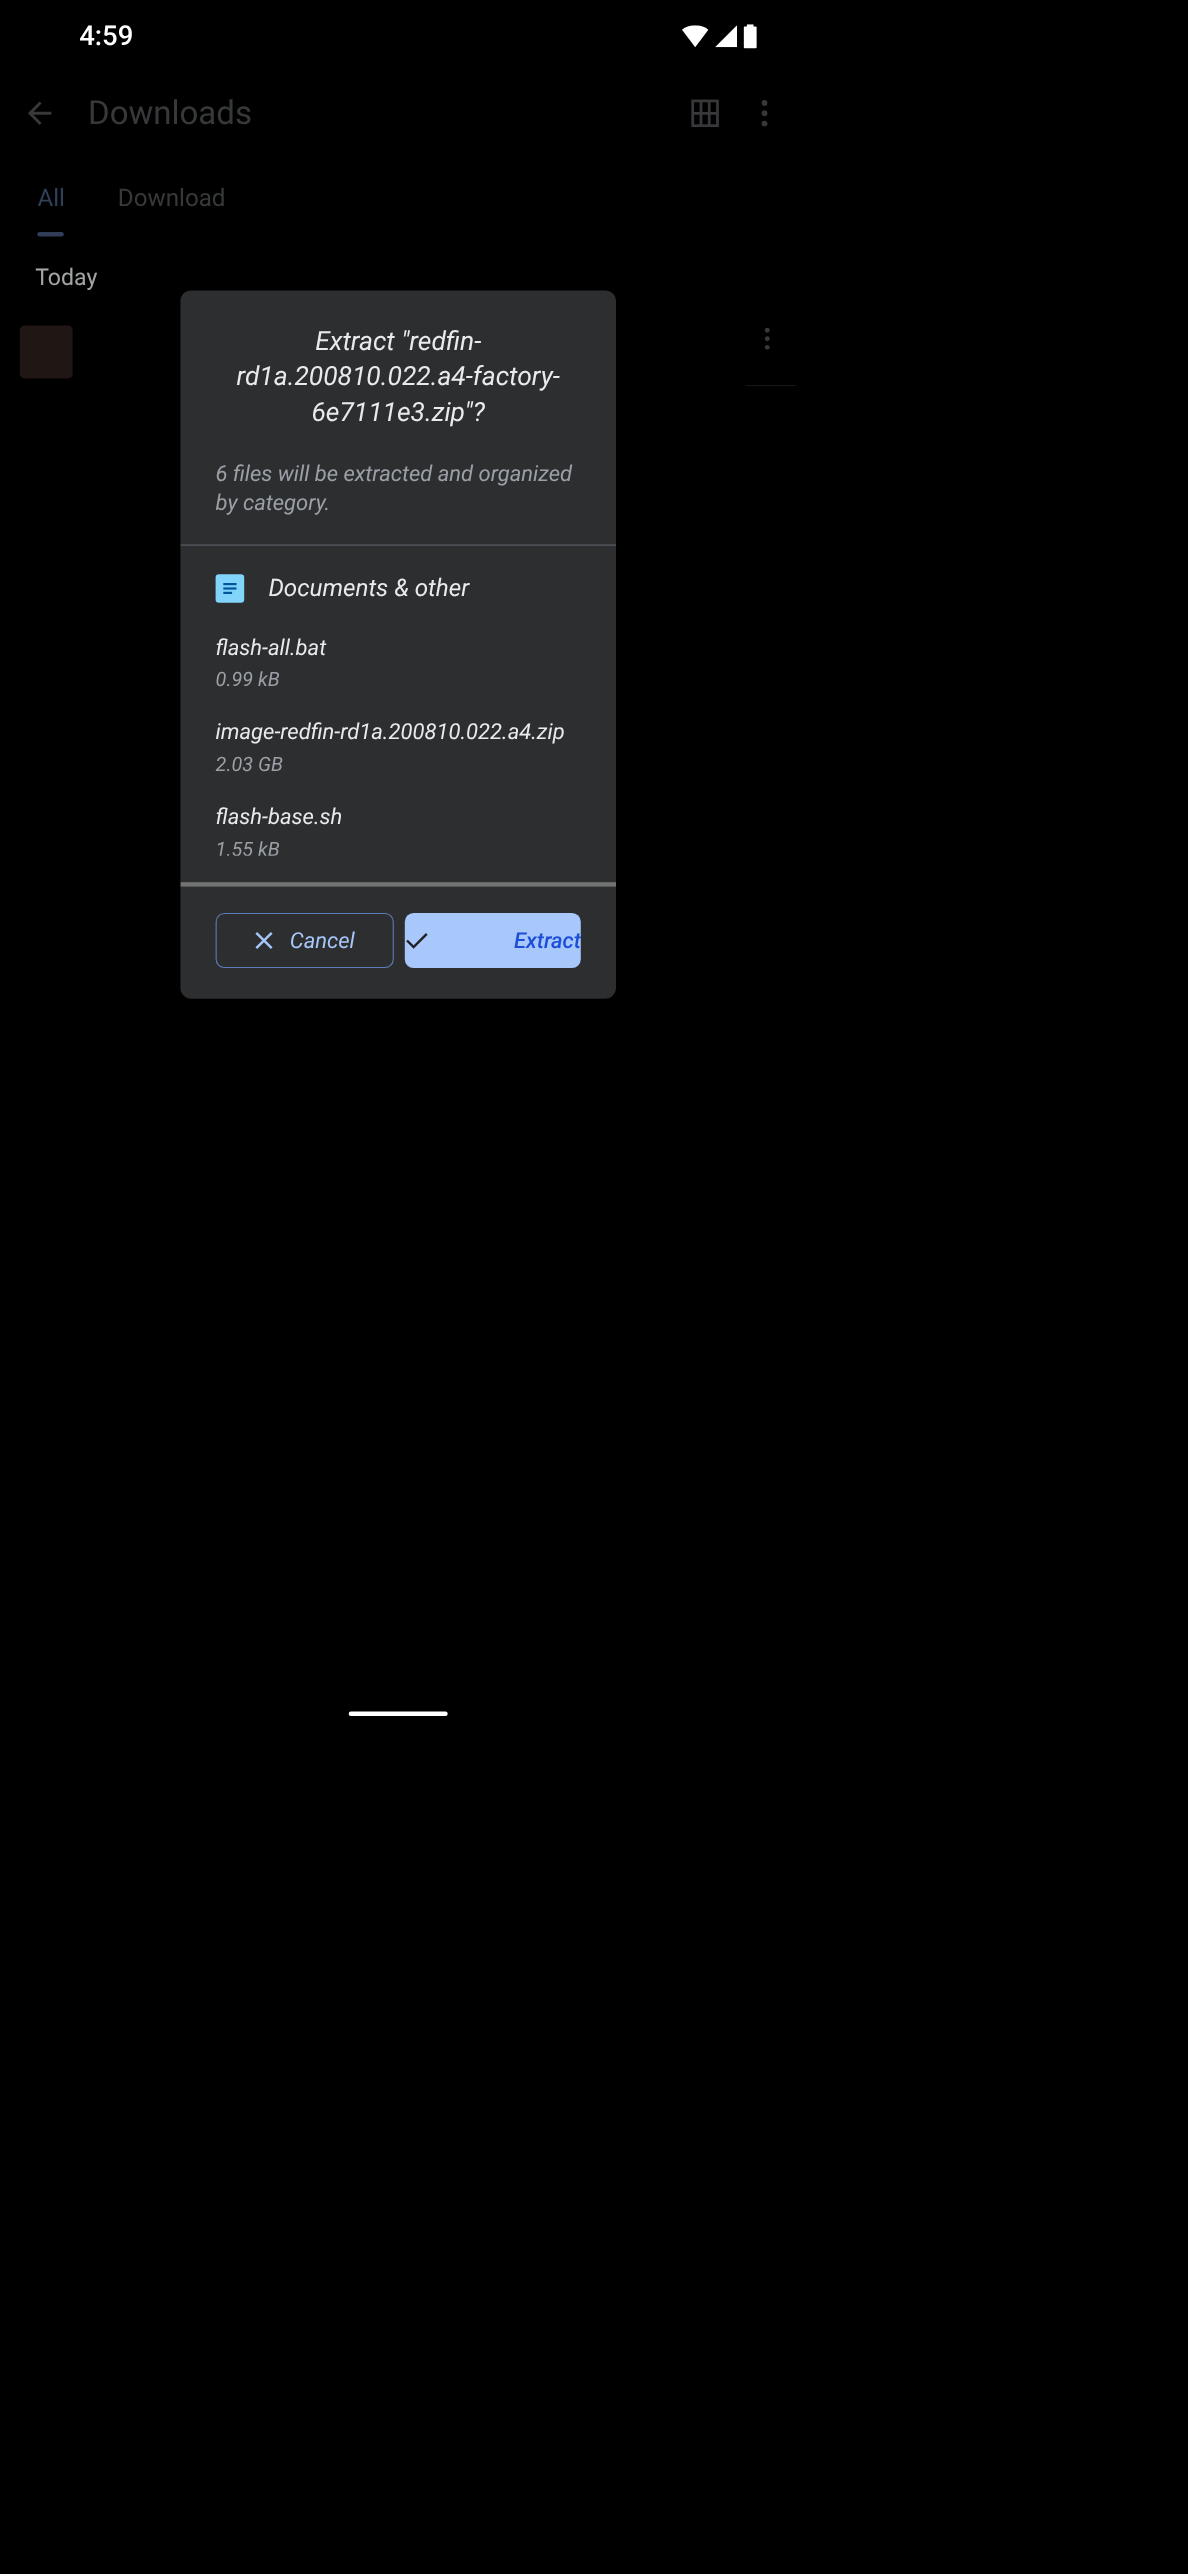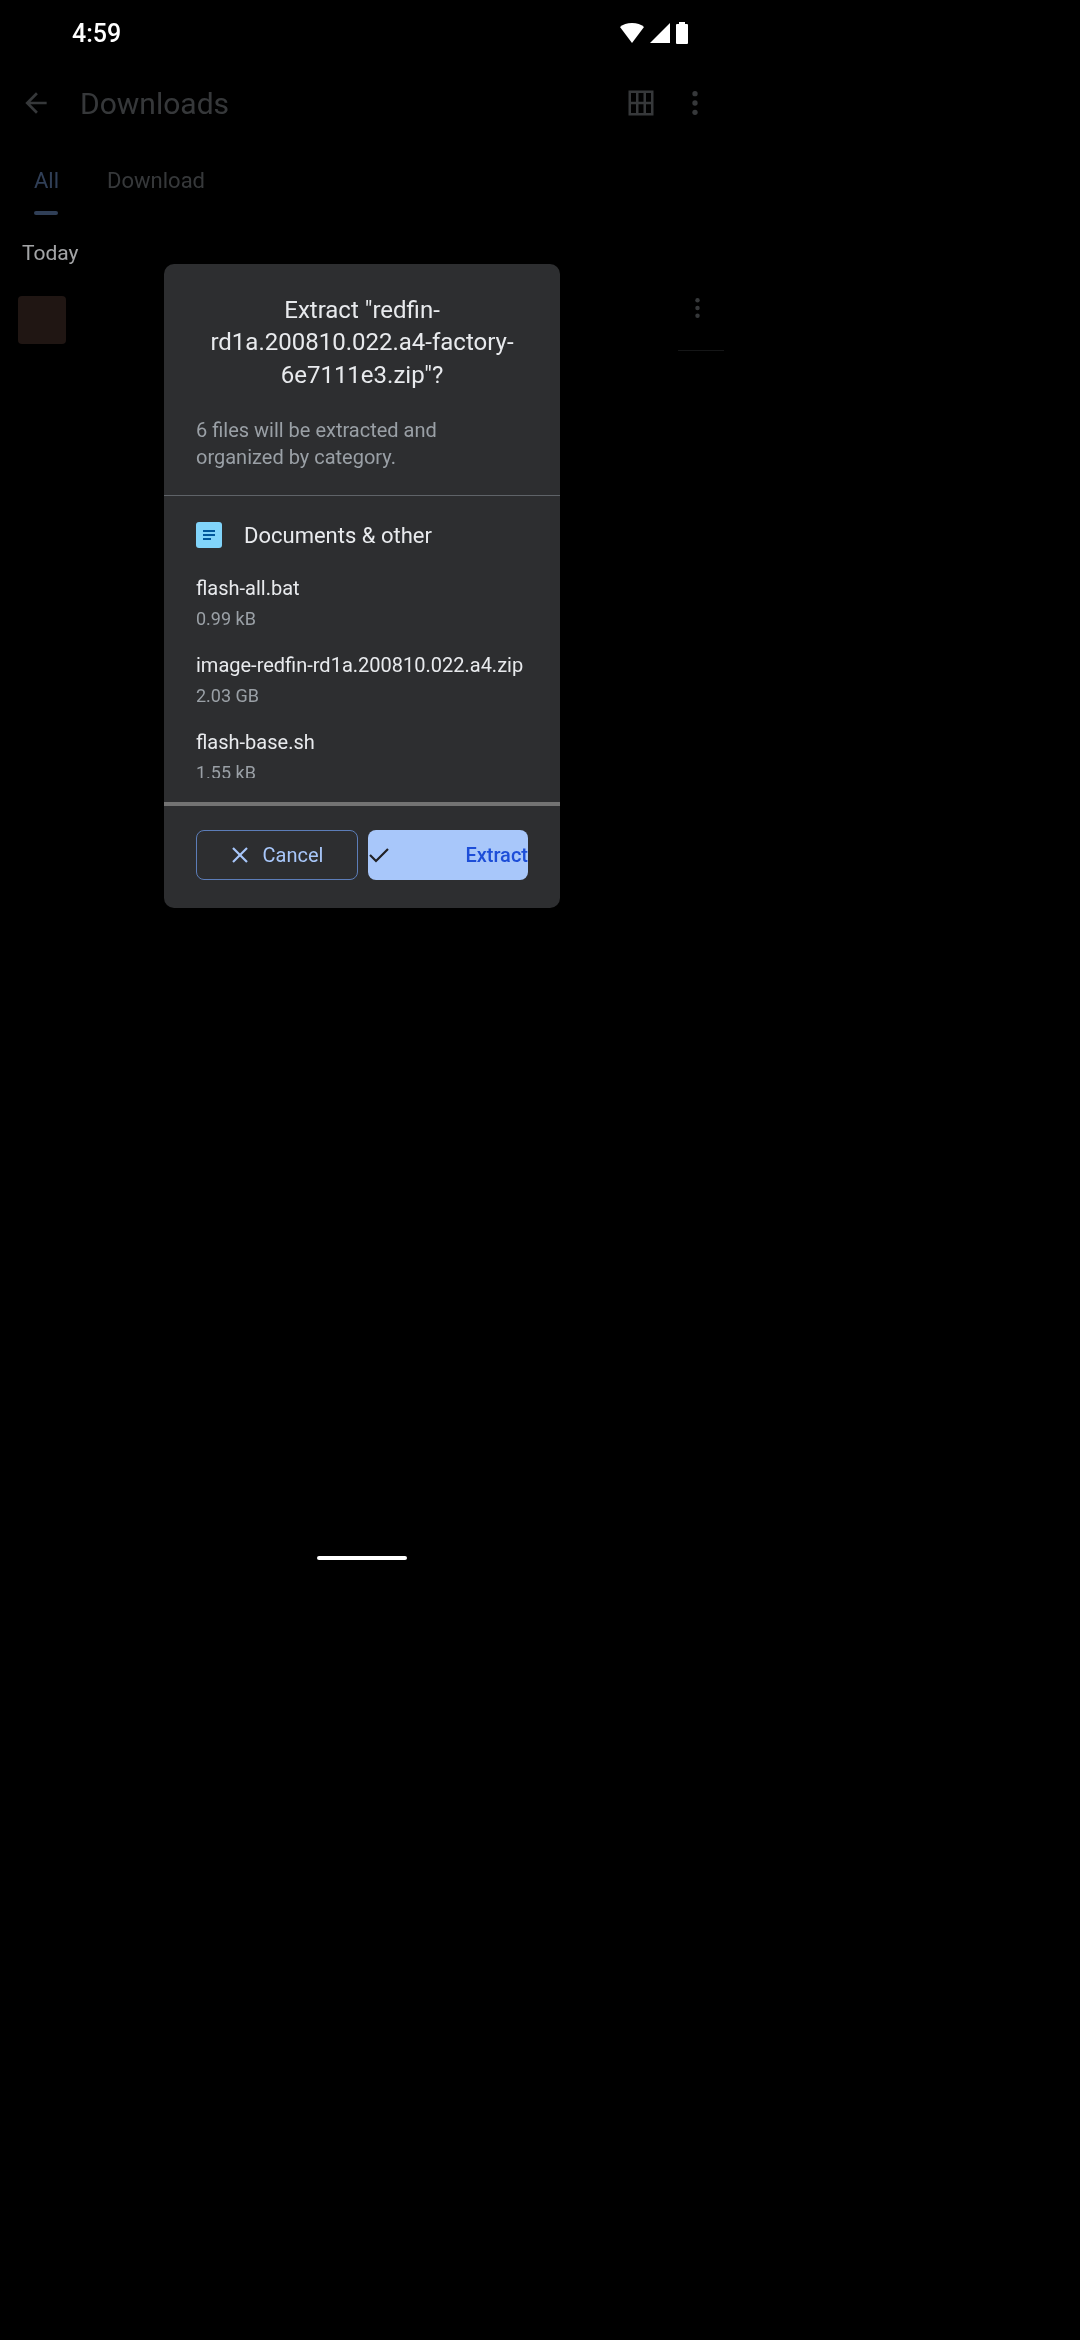--- a/index.html
+++ b/index.html
@@ -54,20 +54,21 @@
       background: #8ab4f8;
       border-radius: 2px;
     }
     .tab.inactive { color: #9aa0a6; }
     .section-header {
       margin-top: 40px;
       padding: 0 22px;
       font-size: 21px;
       color: #e8eaed;
       opacity: 0.7;
+      margin-left: 10px;
     }
     .bg-item {
       position: absolute;
       top: 296px;
       left: 18px;
       width: 48px;
       height: 48px;
       background: #5d4037;
       border-radius: 4px;
       opacity: 0.35;
@@ -86,20 +87,21 @@
       height: 1px;
       background: #3c4043;
       opacity: 0.35;
     }
     .dialog-backdrop {
       position: absolute;
       inset: 0;
       display: flex;
       align-items: flex-start;
       justify-content: center;
+      font-style: italic;
     }
     .dialog {
       margin-top: 264px;
       width: 396px;
       background: #2d2e30;
       border-radius: 10px;
       box-shadow: 0 10px 40px rgba(0,0,0,0.5);
       overflow: hidden;
     }
     .dialog-header { padding: 30px 32px 24px; }

